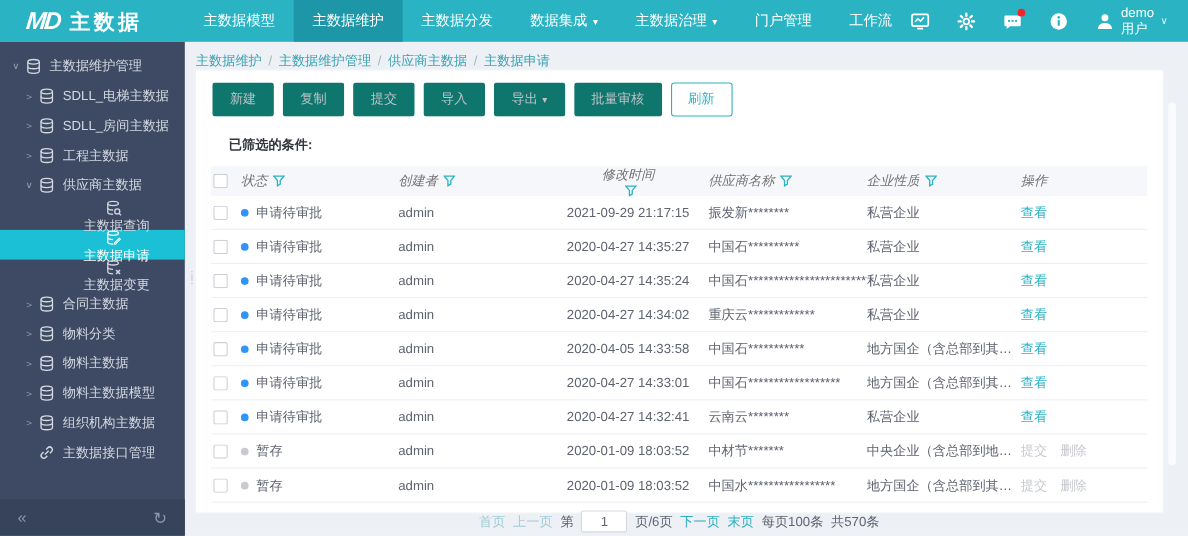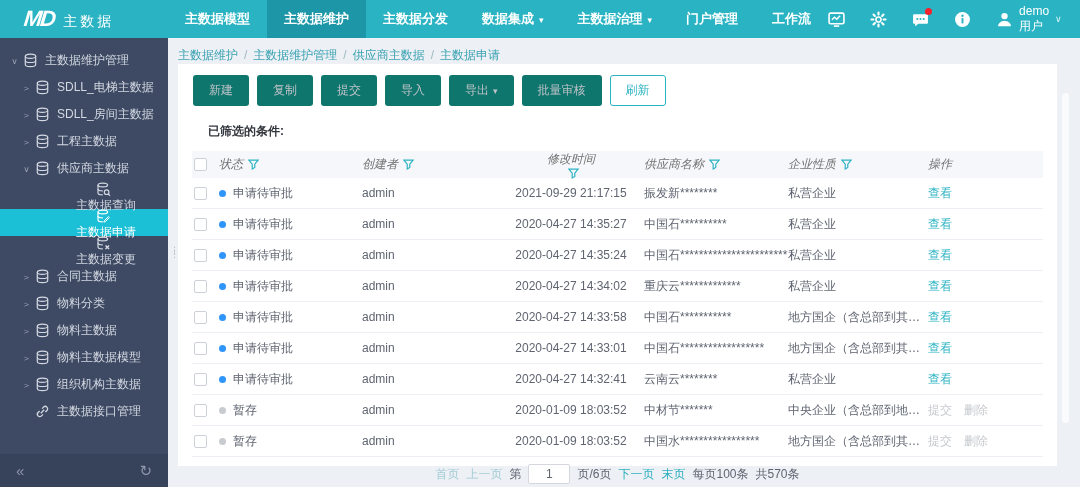--- a/index.html
+++ b/index.html
@@ -2,23 +2,23 @@
 <html><head>
 <meta charset="utf-8">
 <style>
   * { box-sizing: border-box; margin: 0; padding: 0; }
   html,body { width:1080px; height:487px; overflow:hidden; font-family:"Liberation Sans","DejaVu Sans",sans-serif; background:#edf0f5; }
 
   
   .topbar { position:absolute; left:0; top:0; width:1080px; height:38px; background:#2ab4c3; display:flex; align-items:center; color:#fff; }
   .logo { width:168px; padding-left:24px; display:flex; align-items:baseline; gap:9px; flex-shrink:0; }
   .logo-mark { font-size:22px; font-weight:bold; font-style:italic; letter-spacing:-2px; transform:skewX(-6deg); }
-  .logo-text { font-size:14px; font-weight:normal; letter-spacing:3px; }
+  .logo-text { font-size:19px; font-weight:bold; letter-spacing:3px; }
   .nav { display:flex; height:38px; }
-  .nav-item { padding:0 17px; line-height:38px; font-size:13px; font-weight:bold; cursor:pointer; white-space:nowrap; }
+  .nav-item { padding:0 17px; line-height:38px; font-size:13px; font-weight:normal; cursor:pointer; white-space:nowrap; }
   .nav-item.active { background:#1d97a8; }
   .nav-caret { font-size:9px; margin-left:5px; }
   .top-right { margin-left:auto; display:flex; align-items:center; gap:25px; padding-right:20px; }
   .tico { position:relative; width:17px; height:17px; display:inline-flex; cursor:pointer; }
   .tico svg { width:17px; height:17px; }
   .badge { position:absolute; right:-3px; top:-3px; width:7px; height:7px; border-radius:50%; background:#f5222d; }
   .userbox { display:flex; align-items:center; gap:6px; font-size:12px; cursor:pointer; }
   .user-caret { font-size:9px; opacity:.85; }
 
   
@@ -444,21 +444,21 @@
           </div>
           <div class="trow">
             <div class="cell c0">
               <span class="checkbox"></span>
             </div>
             <div class="cell c1">
               <span class="dot" style="background: rgb(48, 149, 251);"></span>
               <span>申请待审批</span>
             </div>
             <div class="cell c2">admin</div>
-            <div class="cell c3">2020-04-27 14:33:58</div>
+            <div class="cell c3">2020-04-05 14:33:58</div>
             <div class="cell c4">中国石***********</div>
             <div class="cell c5">
               <span>地方国企（含总部到其它地方...</span>
             </div>
             <div class="cell c6">
               <span class="alink">查看</span>
             </div>
           </div>
           <div class="trow">
             <div class="cell c0">

